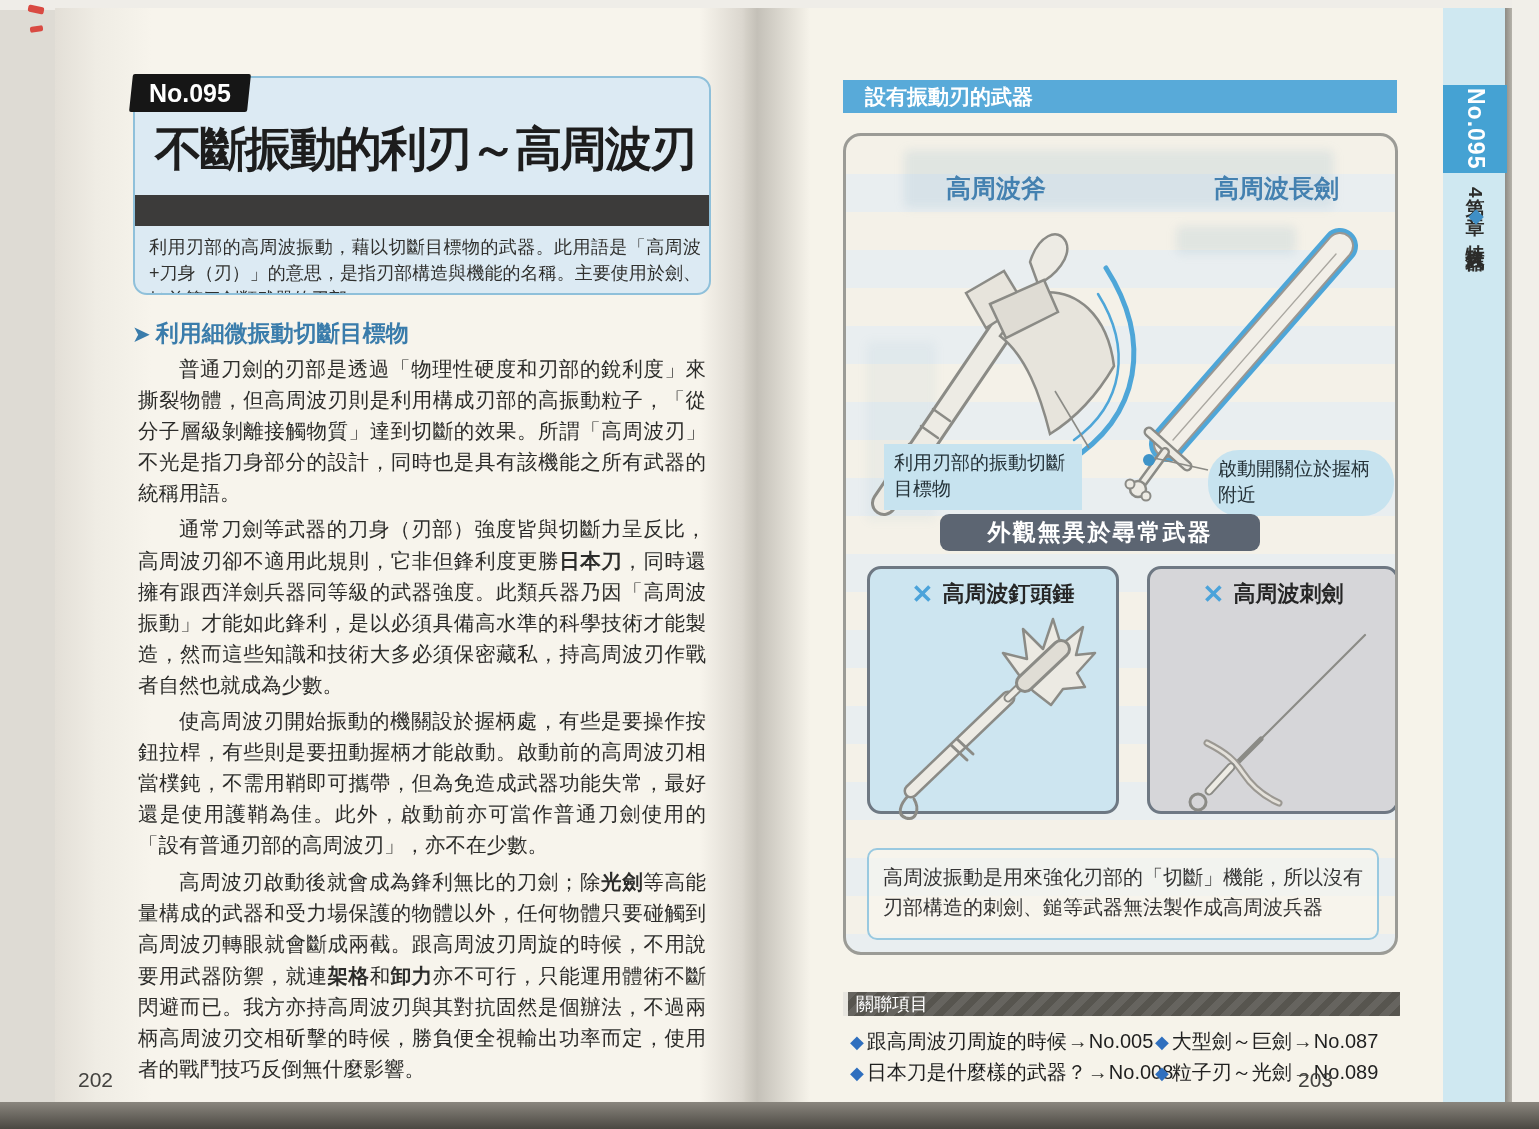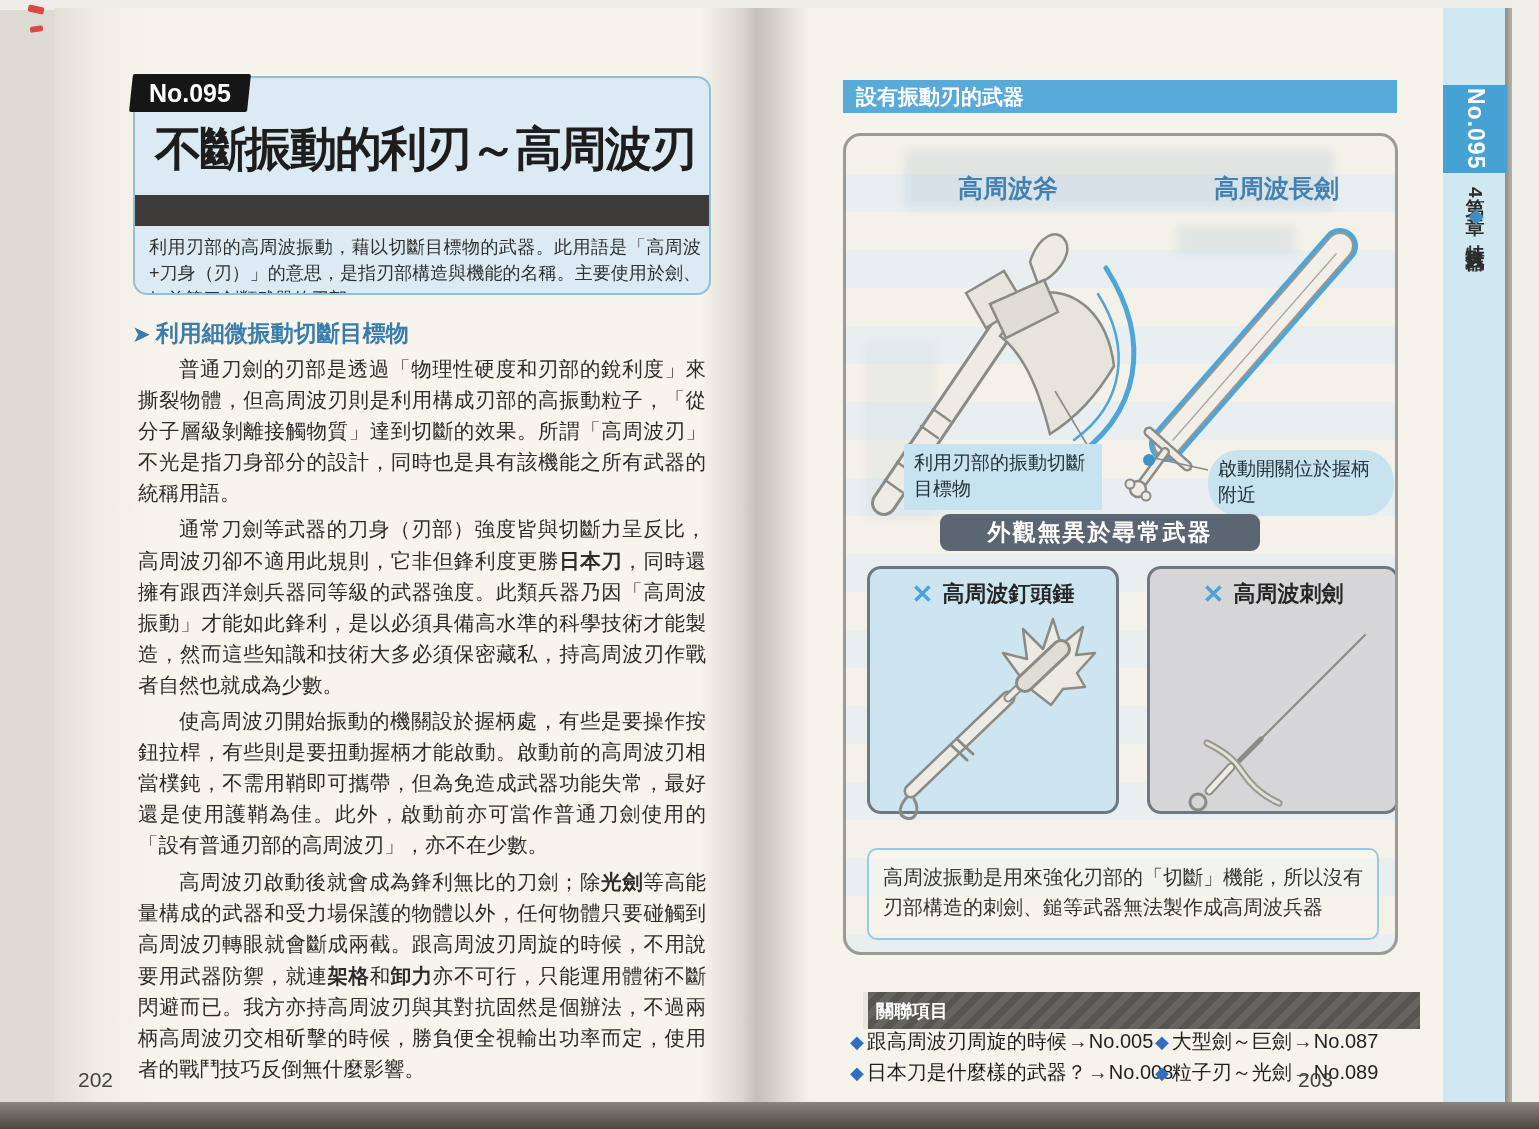--- a/index.html
+++ b/index.html
@@ -50,21 +50,21 @@
     font-family:"Liberation Serif", serif;font-size:20.5px;line-height:31px;
     color:#2c2c2a;text-align:justify;}
   .body-col p{margin:5px;text-indent:2em;}
   .body-col b{font-family:"Liberation Sans", sans-serif;font-weight:bold;}
 
   .pagenum-left{position:absolute;left:78px;top:1068px;font-size:21px;color:#43423f;}
   .pagenum-right{position:absolute;left:1298px;top:1068px;font-size:21px;color:#43423f;}
 
   
   .rp-header{position:absolute;left:843px;top:80px;width:554px;height:33px;background:#58aad9;
-    color:#fff;font-weight:bold;font-size:21px;display:flex;align-items:center;padding-left:13px;box-sizing:border-box;}
+    color:#fff;font-weight:bold;font-size:21px;display:flex;align-items:center;padding-left:22px;box-sizing:border-box;}
 
   .panel{position:absolute;left:843px;top:133px;width:555px;height:822px;box-sizing:border-box;
     border:3px solid #9b9b96;border-radius:18px;
     background:repeating-linear-gradient(180deg,#f4f1e8 0 38px,#e9eef0 38px 76px);overflow:hidden;}
   .ghost{position:absolute;background:rgba(125,165,195,.16);filter:blur(5px);border-radius:6px;}
 
   .weapon-label{position:absolute;color:#4481b0;font-weight:bold;font-size:25px;white-space:nowrap;}
 
   .callout{position:absolute;background:#c7e3ef;color:#253238;font-size:19px;line-height:26px;
     padding:6px 10px;box-sizing:border-box;}
@@ -75,24 +75,24 @@
   .wbox.blue{background:#cde5f0;}
   .wbox.gray{background:#d6d6d9;}
   .wbox-head{display:flex;align-items:center;justify-content:center;gap:9px;margin-top:10px;}
   .xmark{color:#4ba3da;font-weight:bold;font-size:26px;line-height:1;}
   .wbox-title{font-weight:bold;font-size:22px;color:#262626;}
 
   .note-box{position:absolute;left:864px;top:845px;width:532px;height:92px;box-sizing:border-box;
     border:2px solid #99c9e0;border-radius:10px;background:rgba(248,246,238,.6);
     font-size:20px;line-height:30px;color:#333;padding:12px 14px;}
 
-  .rel-bar{position:absolute;left:843px;top:992px;width:557px;height:37px;box-sizing:border-box;
+  .rel-bar{position:absolute;left:843px;top:992px;width:557px;height:24px;box-sizing:border-box;
     background:repeating-linear-gradient(135deg,#66645f 0 7px,#57554f 7px 14px);
-    color:#fff;font-weight:bold;font-size:18px;display:flex;align-items:center;padding-left:8px;
-    border-left:5px solid #e8e6e0;margin-left:20px;}
+    color:#fff;font-weight:normal;font-size:18px;display:flex;align-items:center;padding-left:8px;
+    border-left:5px solid #e8e6e0;}
   .rel-grid{position:absolute;left:850px;top:1026px;width:548px;
     display:grid;grid-template-columns:305px 243px;grid-template-rows:repeat(2,31px);grid-auto-flow:column;}
   .rel-item{display:flex;align-items:center;font-size:20px;color:#1f1f1f;white-space:nowrap;}
   .rel-item .diamond{color:#2f6fbe;margin-right:3px;font-size:18px;}
   .rel-item .arrow{margin:0 1px;color:#33332f;}
 
   
   .tab-no{position:absolute;left:1443px;top:85px;width:64px;height:88px;background:#45a2d3;
     color:#fff;font-weight:bold;font-size:23px;
     writing-mode:vertical-rl;display:flex;align-items:center;justify-content:center;letter-spacing:1px;}
@@ -141,21 +141,21 @@
 
   <div class="pagenum-left">202</div>
 
   <div class="rp-header">設有振動刃的武器</div>
 
   <div class="panel">
     <div class="ghost" style="left:58px;top:14px;width:430px;height:58px;"></div>
     <div class="ghost" style="left:330px;top:90px;width:120px;height:28px;"></div>
     <div class="ghost" style="left:20px;top:205px;width:70px;height:180px;opacity:.5;"></div>
 
-    <div class="weapon-label" style="left:112px;top:36px;">高周波斧</div>
+    <div class="weapon-label" style="left:100px;top:36px;">高周波斧</div>
     <div class="weapon-label" style="left:368px;top:36px;">高周波長劍</div>
 
     <svg style="left:8px;top:62px;" width="300" height="330" viewBox="0 0 300 330">
       <g stroke-linecap="round">
         <line x1="30" y1="305" x2="150" y2="128" stroke="#8b8b86" stroke-width="26"></line>
         <line x1="30" y1="305" x2="150" y2="128" stroke="#edebe4" stroke-width="20"></line>
         <line x1="31" y1="282" x2="48" y2="294" stroke="#8b8b86" stroke-width="2.5"></line>
         <line x1="43" y1="264" x2="60" y2="276" stroke="#8b8b86" stroke-width="2.5"></line>
         <line x1="55" y1="246" x2="72" y2="258" stroke="#8b8b86" stroke-width="2.5"></line>
         <line x1="67" y1="228" x2="84" y2="240" stroke="#8b8b86" stroke-width="2.5"></line>
@@ -184,21 +184,21 @@
         <circle cx="21" cy="302" r="4.5" fill="#edebe4" stroke="#8b8b86" stroke-width="2"></circle>
         <circle cx="24" cy="266" r="6" fill="#3d93c8" stroke="none"></circle>
       </g>
     </svg>
 
     <svg style="left:0;top:0;" width="555" height="400" viewBox="0 0 555 400">
       <line x1="209" y1="255" x2="243" y2="312" stroke="#8b8b86" stroke-width="1.6"></line>
       <line x1="308" y1="322" x2="362" y2="334" stroke="#8b8b86" stroke-width="1.6"></line>
     </svg>
 
-    <div class="callout" style="left:38px;top:308px;width:198px;height:66px;margin-left:20px;">利用刃部的振動切斷目標物</div>
+    <div class="callout" style="left:38px;top:308px;width:198px;height:66px;">利用刃部的振動切斷目標物</div>
     <div class="callout" style="left:362px;top:314px;width:186px;height:66px;border-radius:31px;">啟動開關位於握柄附近</div>
 
     <div class="banner" style="left:94px;top:378px;width:320px;height:37px;">外觀無異於尋常武器</div>
 
     <div class="wbox blue" style="left:21px;top:430px;">
       <div class="wbox-head">
         <span class="xmark">✕</span>
         <span class="wbox-title">高周波釘頭錘</span>
       </div>
       <svg style="left:3px;top:44px;" width="240" height="200" viewBox="0 0 240 200">

